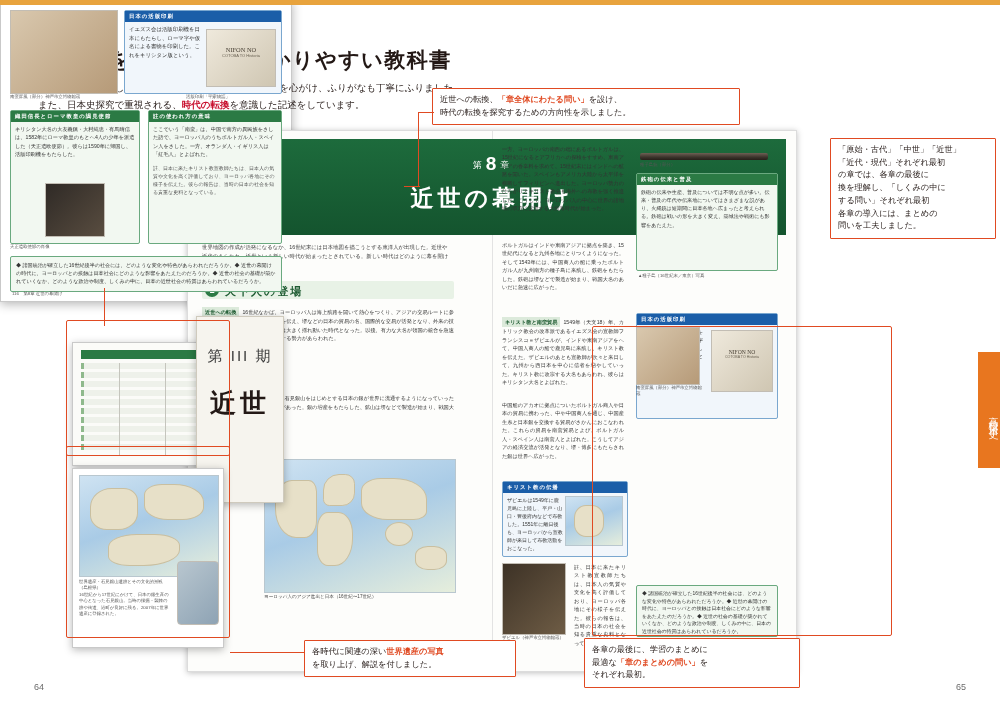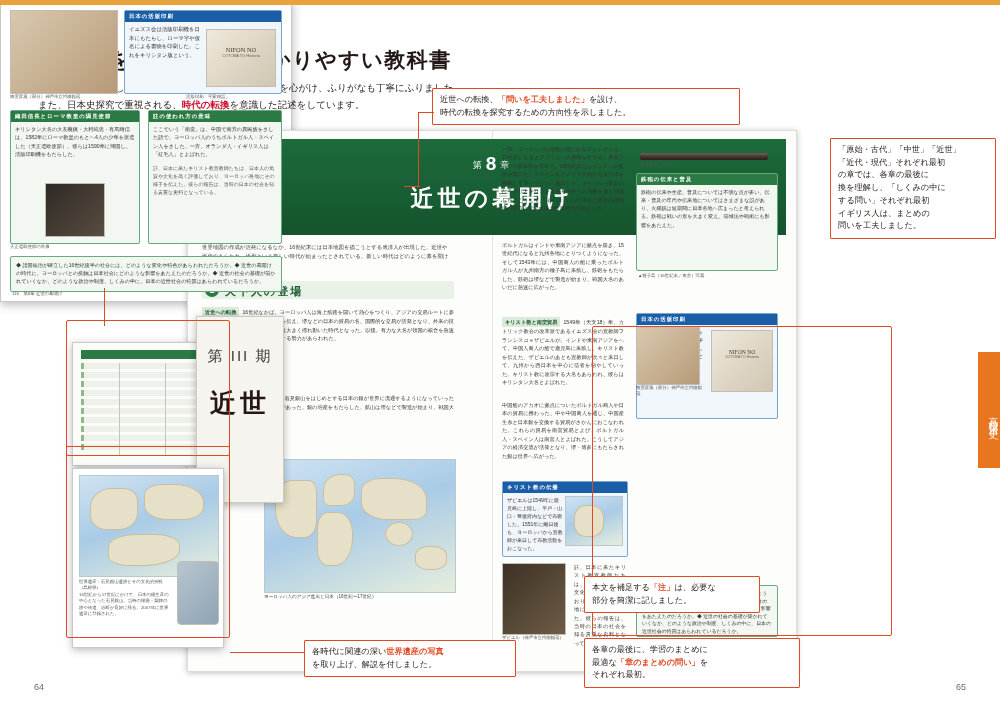--- a/index.html
+++ b/index.html
@@ -516,53 +516,49 @@
 
     <div class="mini-cap" style="left:10px; top:244px; width:128px;">天正遣欧使節の肖像</div>
 
     <div class="box-green" style="left:10px; top:256px; width:270px; height:34px;">
       <div style="padding:4px 5px; font-size:5.1px; line-height:1.6; color:#333;">◆ 諸国統治が確立した16世紀後半の社会には、どのような変化や特色があらわれただろうか。◆ 近世の幕開けの時代に、ヨーロッパとの接触は日本社会にどのような影響をあたえたのだろうか。◆ 近世の社会の基礎が築かれていくなか、どのような政治や制度、しくみの中に、日本の近世社会の特質はあらわれているだろうか。</div>
     </div>
     <div class="mini-cap" style="left:12px; top:291px;">116　第8章 近世の幕開け</div>
   </div>
 
   <div class="callout" style="left:432px; top:88px; width:292px;">
-    <span>近世への転換、</span><span class="hl">「問いを工夫しました」</span><span>を設け、</span><br>
+    <span>近世への転換、</span><span class="hl">「章全体にわたる問い」</span><span>を設け、</span><br>
     <span>時代の転換を探究するための方向性を示しました。</span>
   </div>
   <div class="leader v" style="left:418px; top:112px; height:74px;"></div>
   <div class="leader h" style="left:418px; top:112px; width:16px;"></div>
   <div class="leader h" style="left:404px; top:186px; width:16px;"></div>
 
   <div class="callout" style="left:830px; top:138px; width:150px;">
     <span>「原始・古代」「中世」「近世」</span><br>
     <span>「近代・現代」それぞれ最初</span><br>
     <span>の章では、各章の最後に</span><br>
     <span>換を理解し、「しくみの中に</span><br>
     <span>する問い」それぞれ最初</span><br>
-    <span>イギリス人は、まとめの</span><br>
+    <span>各章の導入には、まとめの</span><br>
     <span>問いを工夫しました。</span>
   </div>
 
   <div class="leader v" style="left:104px; top:288px; height:38px;"></div>
 
   <div class="hi-box" style="left:66px; top:320px; width:162px; height:134px;"></div>
   <div class="hi-box" style="left:66px; top:446px; width:162px; height:190px;"></div>
   <div class="hi-box" style="left:592px; top:326px; width:298px; height:308px;"></div>
 
   <div class="callout" style="left:304px; top:640px; width:196px;">
     <span>各時代に関連の深い</span><span class="hl">世界遺産の写真</span><br>
     <span>を取り上げ、解説を付しました。</span>
   </div>
   <div class="leader h" style="left:230px; top:652px; width:74px;"></div>
 
-  <div class="callout" style="left:584px; top:576px; width:160px;">
-    <span>本文を補足する</span><span class="hl">「注」</span><span>は、必要な</span><br>
-    <span>部分を簡潔に記しました。</span>
-  </div>
 
   <div class="callout" style="left:584px; top:638px; width:200px;">
     <span>各章の最後に、学習のまとめに</span><br>
     <span>最適な</span><span class="hl">「章のまとめの問い」</span><span>を</span><br>
     <span>それぞれ最初。</span>
   </div>
 
   <div class="side-tab">高校日本史</div>
 
   <div class="folio left">64</div>

